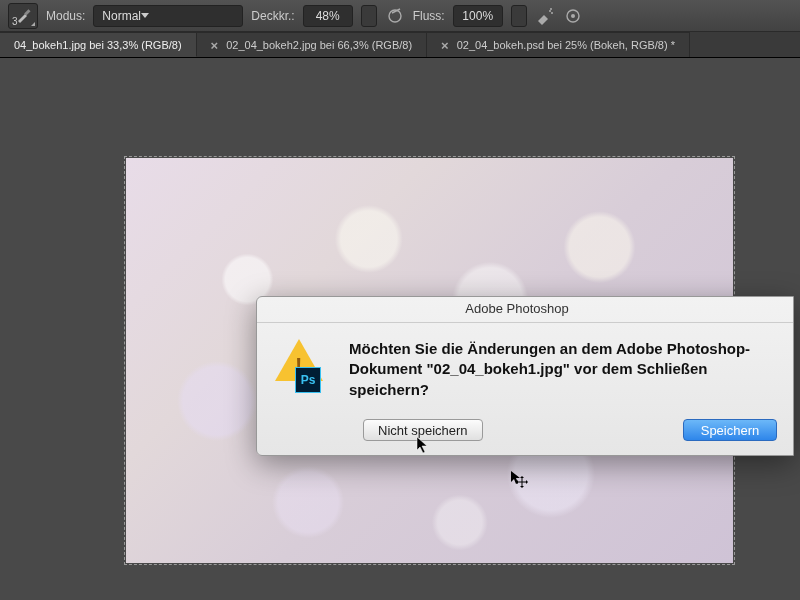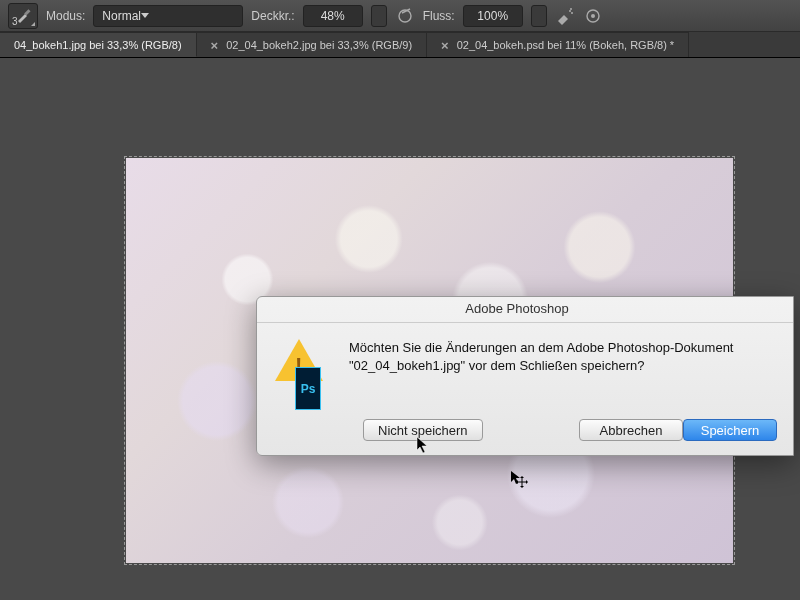--- a/index.html
+++ b/index.html
@@ -5,21 +5,21 @@
     * { margin: 0; padding: 0; box-sizing: border-box; font-family: -apple-system, "Lucida Grande", Arial, sans-serif; }
     body { width: 800px; height: 600px; background: #3a3a3a; overflow: hidden; position: relative; }
     
     
     .toolbar { height: 32px; background: linear-gradient(#535353, #424242); border-bottom: 1px solid #2a2a2a; display: flex; align-items: center; padding: 0 8px; gap: 8px; color: #ddd; font-size: 12px; }
     .tool-icon { width: 30px; height: 26px; background: #3a3a3a; border: 1px solid #222; border-radius: 3px; display: flex; align-items: center; justify-content: center; position: relative; }
     .tool-icon .tri { position: absolute; right: 2px; bottom: 2px; width: 0; height: 0; border-right: 4px solid #aaa; border-top: 4px solid transparent; }
     .label { color: #ccc; }
     .dropdown { background: #2f2f2f; color: #ddd; border: 1px solid #222; border-radius: 3px; padding: 3px 8px; font-size: 12px; display: flex; align-items: center; }
     .dropdown .chev { width: 0; height: 0; border-left: 4px solid transparent; border-right: 4px solid transparent; border-top: 5px solid #ccc; }
-    .num-box { background: #2f2f2f; color: #ddd; border: 1px solid #222; border-radius: 3px; padding: 3px 6px; font-size: 12px; width: 60px; text-align: center; }
+    .num-box { background: #2f2f2f; color: #ddd; border: 1px solid #222; border-radius: 3px; padding: 3px 6px; font-size: 12px; width: 50px; text-align: center; }
     .step-btn { width: 16px; height: 22px; background: #3a3a3a; border: 1px solid #222; border-radius: 3px; display: flex; align-items: center; justify-content: center; }
     .brush-icon { width: 20px; height: 20px; display: flex; align-items: center; justify-content: center; color: #aaa; }
     .airbrush-icon { width: 20px; height: 20px; display: flex; align-items: center; justify-content: center; color: #aaa; }
 
     
     .tabbar { height: 26px; background: #3a3a3a; border-bottom: 1px solid #000; display: flex; align-items: stretch; font-size: 11px; }
     .tab { padding: 0 14px; display: flex; align-items: center; gap: 8px; color: #ccc; background: #3a3a3a; border-right: 1px solid #2a2a2a; border-top: 1px solid #2a2a2a; cursor: pointer; }
     .tab.active { background: #444; color: #eee; border-bottom: 1px solid #444; }
     .tab .close { color: #aaa; font-weight: bold; font-size: 13px; }
     
@@ -39,22 +39,22 @@
                                   radial-gradient(circle at 55% 90%, rgba(255,255,255,0.35) 22px, transparent 28px),
                                   linear-gradient(135deg, #e8dce8 0%, #e2d8da 30%, #d8cdd8 55%, #cfc3d6 100%); }
     
     
     .dialog { position: absolute; left: 256px; top: 296px; width: 538px; height: 160px; background: linear-gradient(#f2f2f2, #e6e6e6); border: 1px solid #989898; border-radius: 6px 0 0 6px; box-shadow: 0 8px 30px rgba(0,0,0,0.4); }
     .dialog-title { text-align: center; padding: 4px 16px 6px 0; font-size: 13px; color: #333; border-bottom: 1px solid #ccc; }
     .dialog-body { display: flex; padding: 16px 18px 0 18px; gap: 18px; }
     .icon-col { width: 56px; flex-shrink: 0; position: relative; }
     .warn-triangle { width: 0; height: 0; border-left: 24px solid transparent; border-right: 24px solid transparent; border-bottom: 42px solid #f7c230; position: relative; margin-left: 0; }
     .warn-triangle .bang { position: absolute; left: -4px; top: 14px; color: #925a0a; font-weight: bold; font-size: 22px; }
-    .ps-badge { position: absolute; left: 20px; top: 28px; width: 26px; height: 43px; background: #001d34; color: #39c0f0; font-weight: bold; font-size: 12px; display: flex; align-items: center; justify-content: center; border: 1px solid #39c0f0; }
-    .msg-col { flex: 1; font-size: 13px; color: #111; line-height: 1.35; font-weight: normal; padding-right: 4px; }
+    .ps-badge { position: absolute; left: 20px; top: 28px; width: 26px; height: 26px; background: #001d34; color: #39c0f0; font-weight: bold; font-size: 12px; display: flex; align-items: center; justify-content: center; border: 1px solid #39c0f0; }
+    .msg-col { flex: 1; font-size: 15px; color: #111; line-height: 1.35; font-weight: bold; padding-right: 4px; }
     .dialog-buttons { position: absolute; bottom: 14px; right: 16px; left: 16px; display: flex; justify-content: flex-end; }
     .dialog-buttons .left-group { margin-right: auto; margin-left: 90px; }
     .dlg-btn { height: 22px; min-width: 108px; background: linear-gradient(#fcfcfc, #e0e0e0); border: 1px solid #9a9a9a; border-radius: 4px; font-size: 13px; color: #222; padding: 0 14px; cursor: pointer; }
     .dlg-btn.primary { background: linear-gradient(#6cb8f8, #2e86ea); color: #fff; border-color: #2a6abf; min-width: 94px; }
     .dlg-btn.cancel { min-width: 104px; }
     
     
     .cursor-arrow { position: absolute; left: 416px; top: 436px; pointer-events: none; }
     .cursor-move { position: absolute; left: 510px; top: 470px; pointer-events: none; }
   </style>
@@ -106,25 +106,25 @@
       </svg>
   </div>
 </div>
 
 <div class="tabbar">
   <div class="tab active">
     <span>04_bokeh1.jpg bei 33,3% (RGB/8)</span>
   </div>
   <div class="tab">
     <span class="close">×</span>
-    <span>02_04_bokeh2.jpg bei 33,3% (RGB/9)</span>
+    <span>02_04_bokeh2.jpg bei 66,3% (RGB/8)</span>
   </div>
   <div class="tab">
     <span class="close">×</span>
-    <span>02_04_bokeh.psd bei 11% (Bokeh, RGB/8) *</span>
+    <span>02_04_bokeh.psd bei 25% (Bokeh, RGB/8) *</span>
   </div>
 </div>
 
 <div class="canvas-area">
   <div class="document">
     <div class="bokeh-bg"></div>
     <div class="marching-ants"></div>
   </div>
 </div>
 
@@ -136,21 +136,20 @@
         <span class="bang">!</span>
       </div>
       <div class="ps-badge">Ps</div>
     </div>
     <div class="msg-col">Möchten Sie die Änderungen an dem Adobe Photoshop-Dokument "02_04_bokeh1.jpg" vor dem Schließen speichern?</div>
   </div>
   <div class="dialog-buttons">
     <div class="left-group">
       <button class="dlg-btn">Nicht speichern</button>
     </div>
-    <button class="dlg-btn cancel">Abbrechen</button>
     <button class="dlg-btn primary">Speichern</button>
   </div>
 </div>
 
 <div class="cursor-arrow">
   <svg width="14" height="18" viewBox="0 0 14 18">
       <path d="M1 1 L1 14 L4 11 L7 17 L9 16 L6 10 L11 10 Z" fill="#000" stroke="#fff" stroke-width="0.5"></path>
     </svg>
 </div>
 

